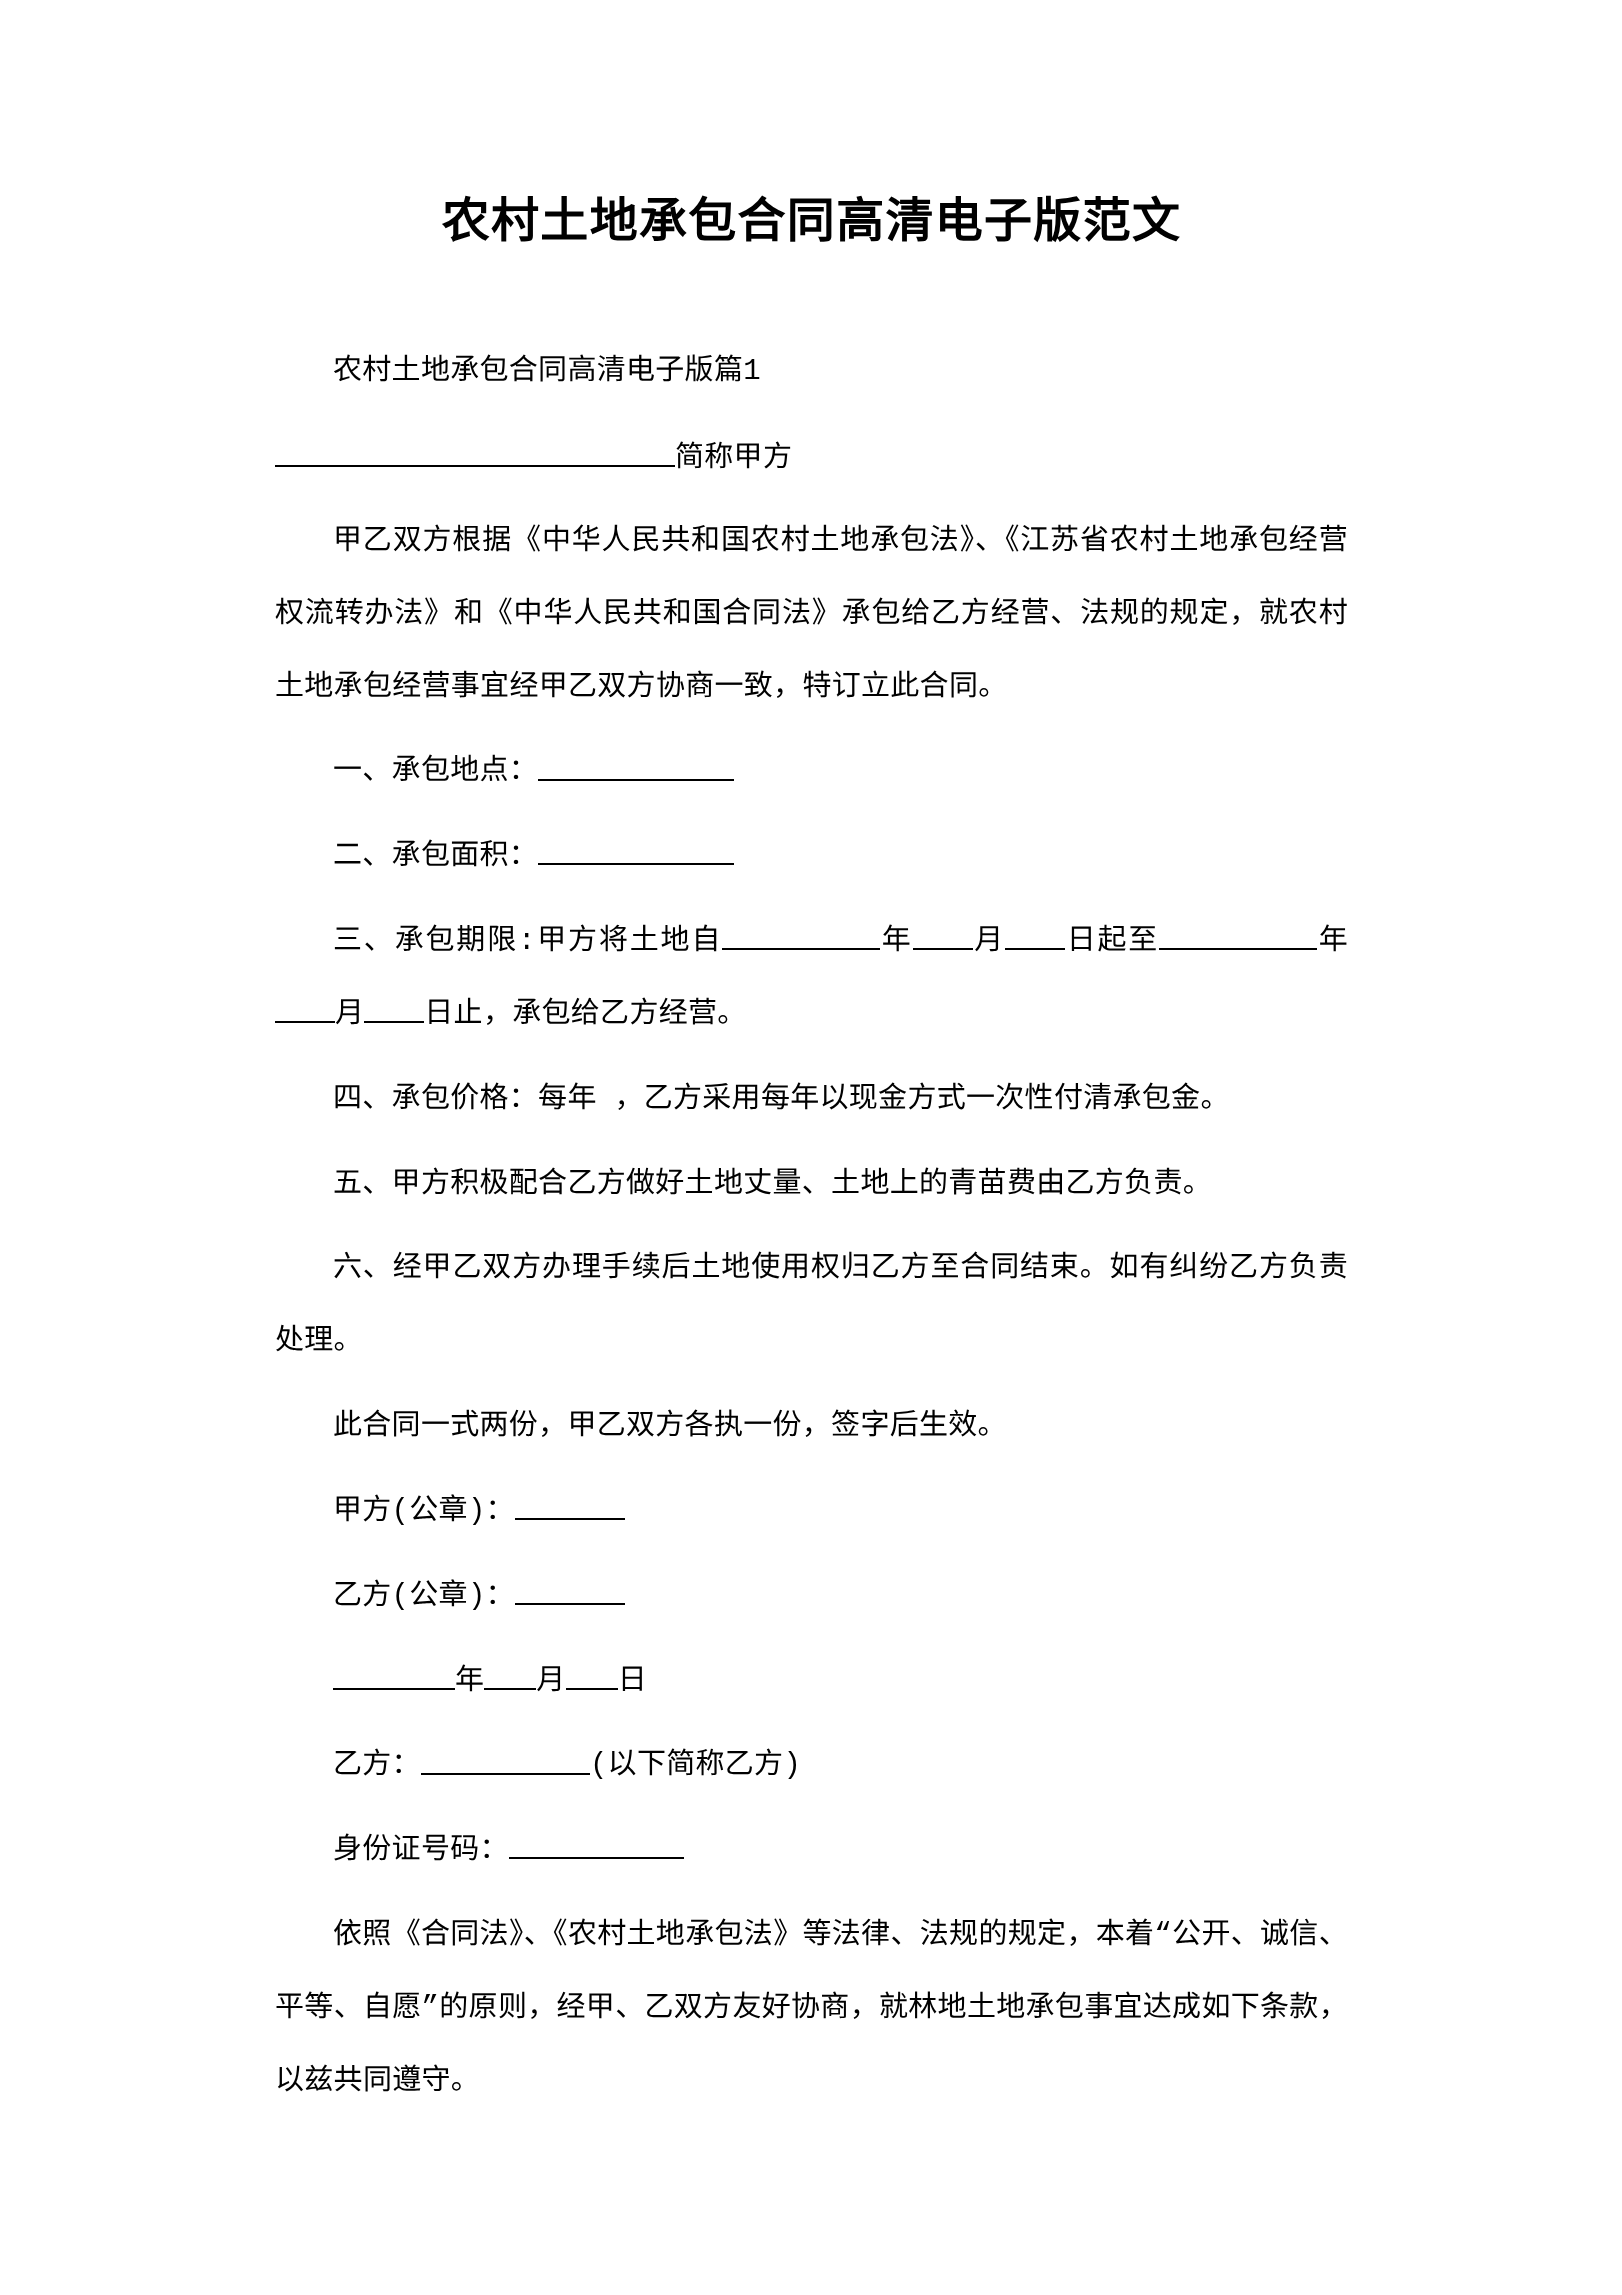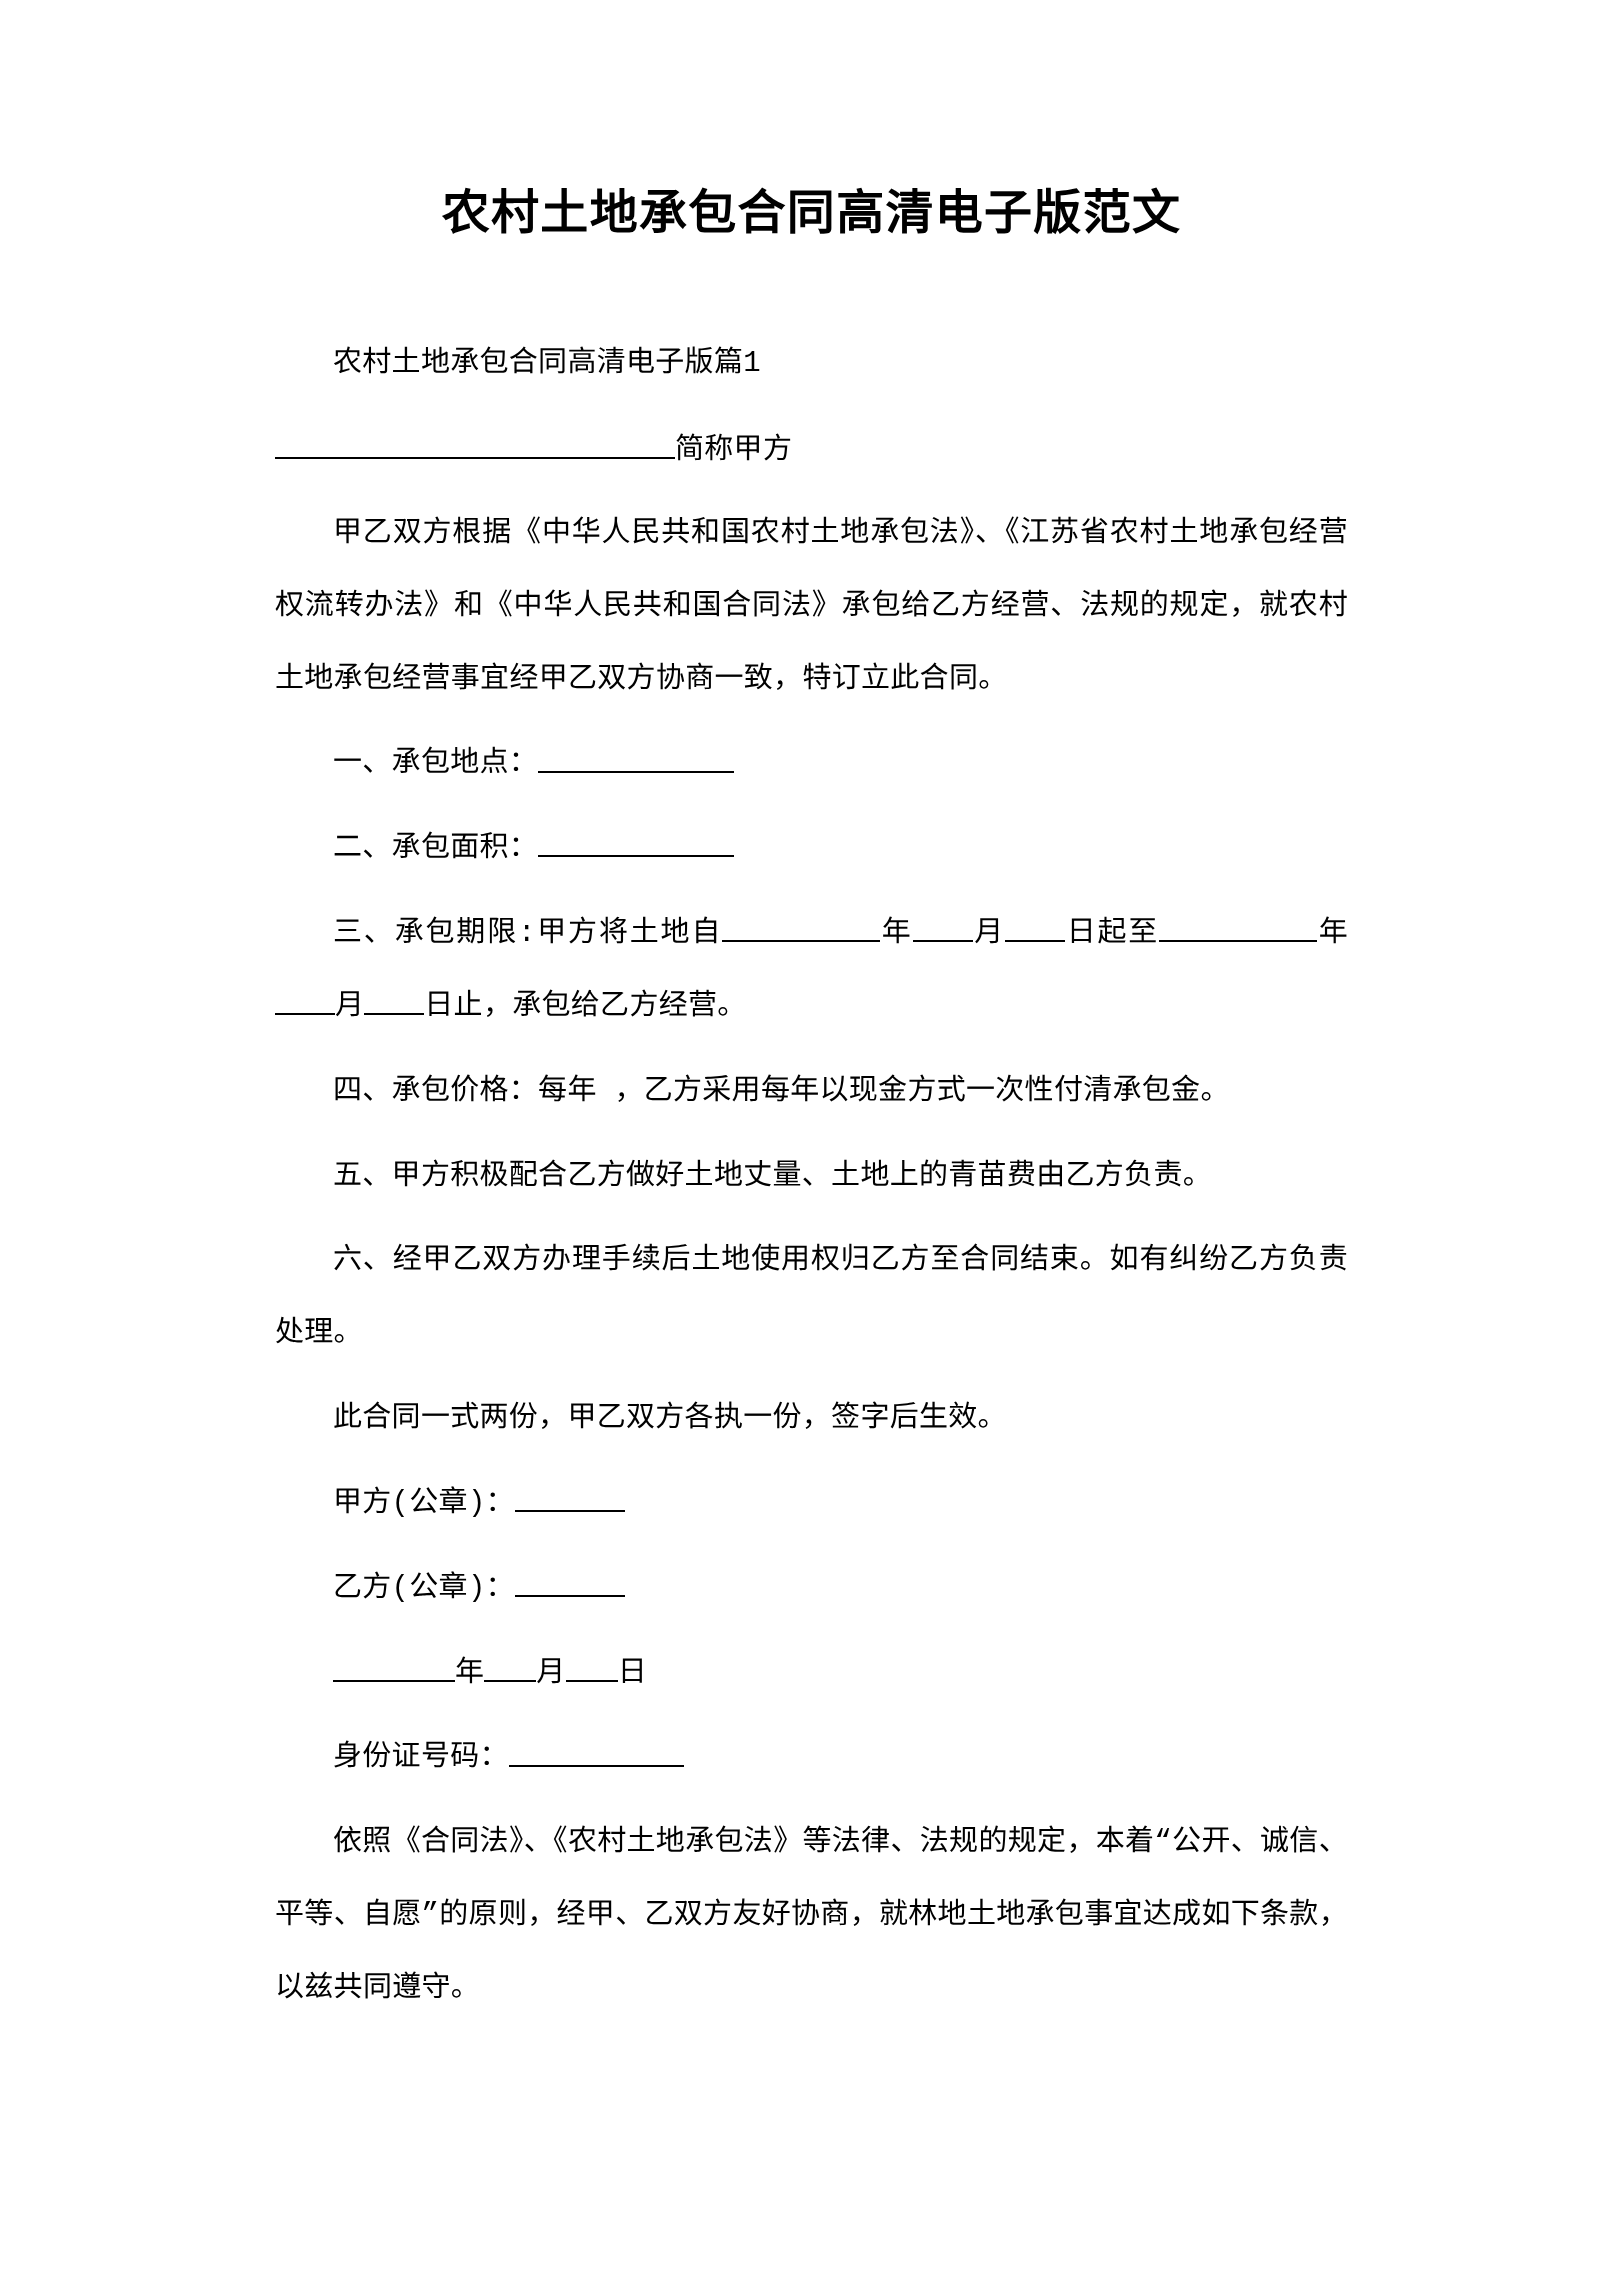--- a/index.html
+++ b/index.html
@@ -23,21 +23,21 @@
     box-sizing: border-box;
     padding: 0 275px;
     overflow: hidden;
   }
   .doc-title {
     font-size: 48px;
     font-weight: bold;
     text-align: center;
     letter-spacing: 1.3px;
     line-height: 1.25;
-    margin: 8px;
+    margin: 16px;
     padding-top: 175px;
     padding-bottom: 0;
   }
   .body-block {
     margin-top: 84px;
   }
   p.para {
     font-size: 29px;
     line-height: 73px;
     margin: 0 0 11.8px 0;
@@ -102,20 +102,21 @@
     <p class="para indent">此合同一式两份，甲乙双方各执一份，签字后生效。</p>
 
     <p class="para indent"><span>甲方(公章)：</span><span class="blank b-sig"></span></p>
 
     <p class="para indent"><span>乙方(公章)：</span><span class="blank b-sig"></span></p>
 
     <p class="para indent"><span class="blank b-sm"></span><span>年</span><span class="blank b-xxs"></span><span>月</span><span class="blank b-xxs"></span><span>日</span></p>
 
 
 
+    <p class="para indent"><span>乙方：</span><span class="blank b-party"></span><span>(以下简称乙方)</span></p>
 
     <p class="para indent"><span>身份证号码：</span><span class="blank b-id"></span></p>
 
     <p class="para indent">依照《合同法》、《农村土地承包法》等法律、法规的规定，本着“公开、诚信、平等、自愿”的原则，经甲、乙双方友好协商，就林地土地承包事宜达成如下条款，以兹共同遵守。</p>
 
   </div>
 </div>
 
 
 </body></html>

